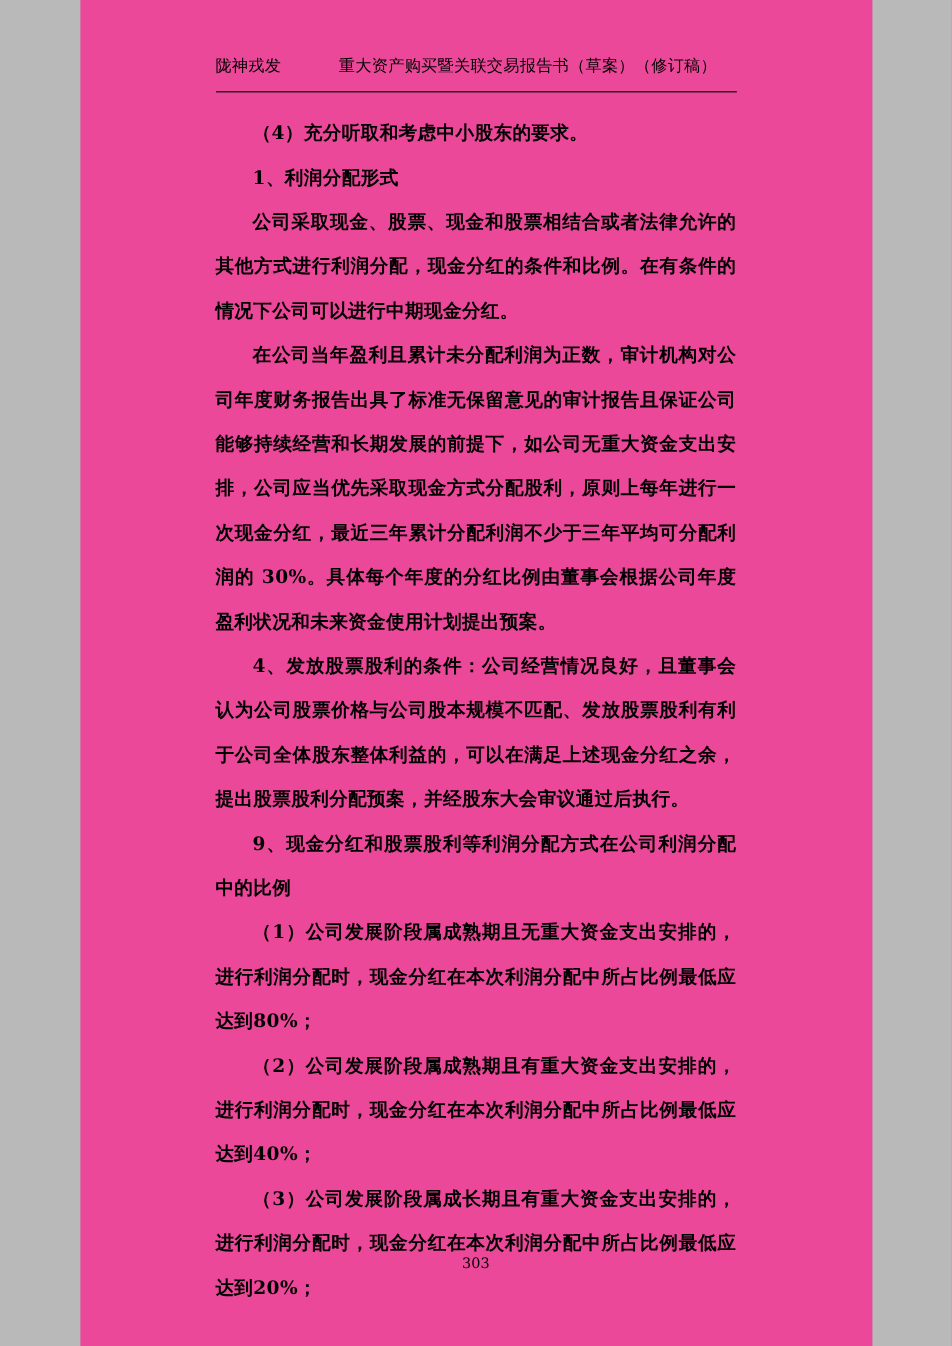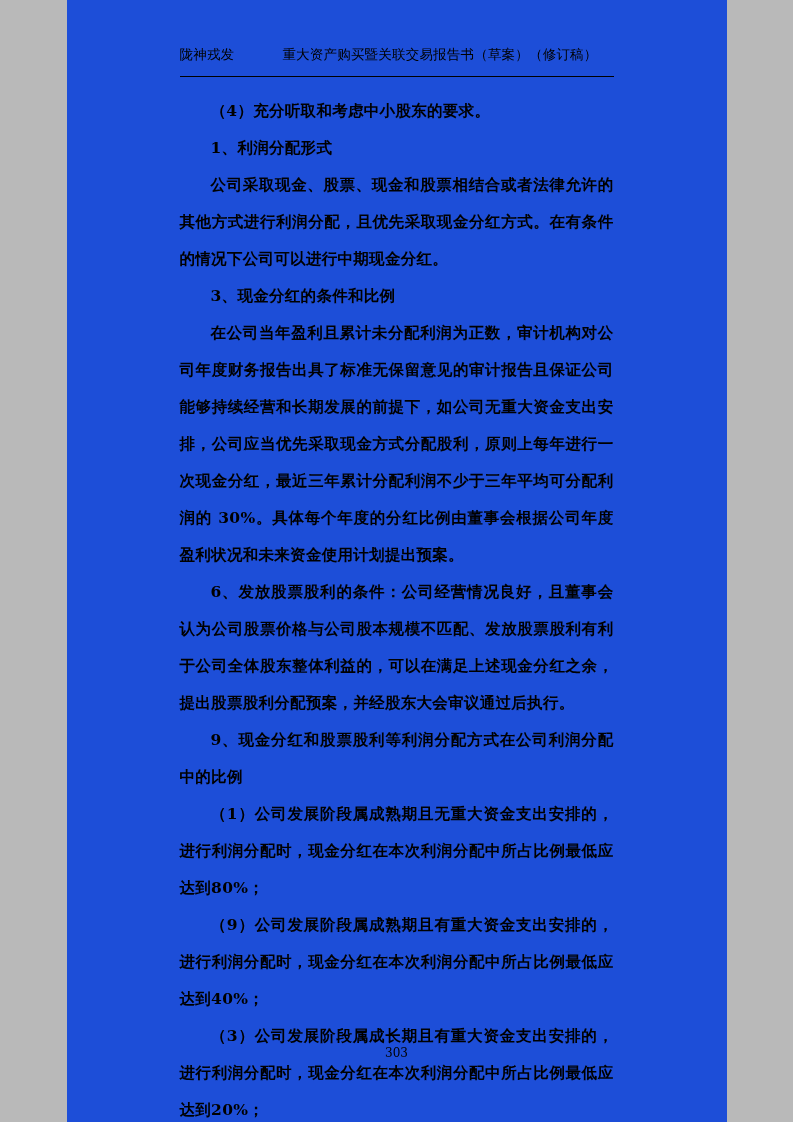--- a/index.html
+++ b/index.html
@@ -7,21 +7,21 @@
     padding: 0;
     background: #b9b9b9;
   }
   body {
     font-family: "DejaVu Serif", "Liberation Serif", serif;
   }
   .page {
     position: relative;
     width: 660px;
     height: 1122px;
-    background: #1d4ed8;
+    background: #ec4899;
     margin: 0 auto;
     box-sizing: border-box;
     overflow: hidden;
     padding-left: 16px;
   }
   .header {
     position: absolute;
     top: 46px;
     left: 113px;
     right: 113px;
@@ -82,27 +82,26 @@
 
   <div class="header">
     <span class="header-left">陇神戎发</span>
     <span class="header-right">重大资产购买暨关联交易报告书（草案）（修订稿）</span>
   </div>
   <div class="header-rule"></div>
 
   <div class="content">
     <p class="para">（4）充分听取和考虑中小股东的要求。</p>
     <p class="para">1、利润分配形式</p>
-    <p class="para">公司采取现金、股票、现金和股票相结合或者法律允许的其他方式进行利润分配，且优先采取现金分红方式。在有条件的情况下公司可以进行中期现金分红。</p>
-    <p class="para">3、现金分红的条件和比例</p>
+    <p class="para">公司采取现金、股票、现金和股票相结合或者法律允许的其他方式进行利润分配，现金分红的条件和比例。在有条件的情况下公司可以进行中期现金分红。</p>
     <p class="para">在公司当年盈利且累计未分配利润为正数，审计机构对公司年度财务报告出具了标准无保留意见的审计报告且保证公司能够持续经营和长期发展的前提下，如公司无重大资金支出安排，公司应当优先采取现金方式分配股利，原则上每年进行一次现金分红，最近三年累计分配利润不少于三年平均可分配利润的 30%。具体每个年度的分红比例由董事会根据公司年度盈利状况和未来资金使用计划提出预案。</p>
-    <p class="para">6、发放股票股利的条件：公司经营情况良好，且董事会认为公司股票价格与公司股本规模不匹配、发放股票股利有利于公司全体股东整体利益的，可以在满足上述现金分红之余，提出股票股利分配预案，并经股东大会审议通过后执行。</p>
+    <p class="para">4、发放股票股利的条件：公司经营情况良好，且董事会认为公司股票价格与公司股本规模不匹配、发放股票股利有利于公司全体股东整体利益的，可以在满足上述现金分红之余，提出股票股利分配预案，并经股东大会审议通过后执行。</p>
     <p class="para">9、现金分红和股票股利等利润分配方式在公司利润分配中的比例</p>
     <p class="para">（1）公司发展阶段属成熟期且无重大资金支出安排的，进行利润分配时，现金分红在本次利润分配中所占比例最低应达到80%；</p>
-    <p class="para">（9）公司发展阶段属成熟期且有重大资金支出安排的，进行利润分配时，现金分红在本次利润分配中所占比例最低应达到40%；</p>
+    <p class="para">（2）公司发展阶段属成熟期且有重大资金支出安排的，进行利润分配时，现金分红在本次利润分配中所占比例最低应达到40%；</p>
     <p class="para">（3）公司发展阶段属成长期且有重大资金支出安排的，进行利润分配时，现金分红在本次利润分配中所占比例最低应达到20%；</p>
   </div>
 
   <div class="footer">
     <span>303</span>
   </div>
 
 </div>
 
 </body></html>

